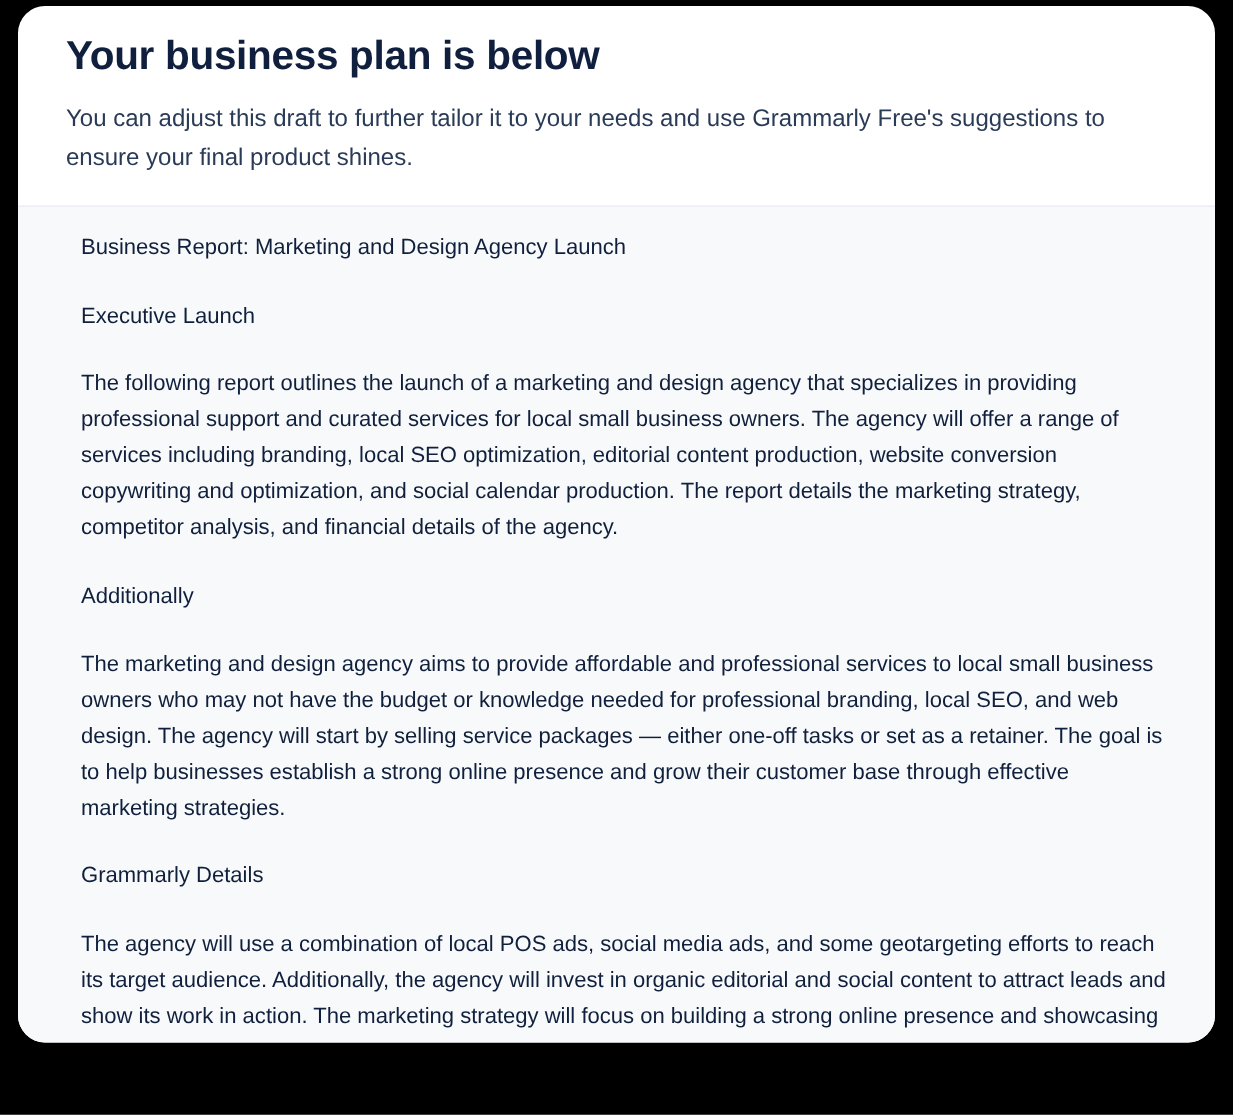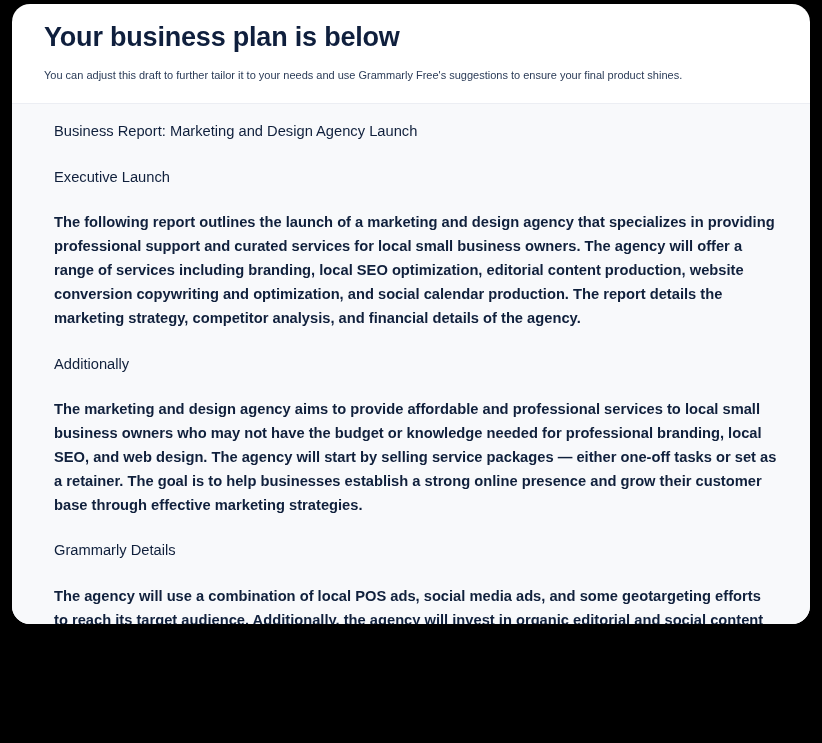--- a/index.html
+++ b/index.html
@@ -9,21 +9,21 @@
     width: 822px;
     height: 743px;
     overflow: hidden;
     font-family: "Liberation Sans", sans-serif;
   }
   #card {
     position: absolute;
     left: 12px;
     top: 4px;
     width: 798px;
-    height: 620px;
+    height: 691px;
     background: #ffffff;
     border-radius: 18px;
     box-sizing: border-box;
     overflow: hidden;
   }
   #card-inner {
     position: absolute;
     left: 0;
     top: 0;
     width: 798px;
@@ -33,21 +33,21 @@
   }
   .title {
     font-size: 27px;
     font-weight: bold;
     color: #0f1f3d;
     letter-spacing: -0.2px;
     margin: 0 0 14px 0;
     line-height: 1.15;
   }
   .subtitle {
-    font-size: 11px;
+    font-size: 16px;
     color: #2a3b57;
     line-height: 1.62;
     margin: 0 0 18px 0;
     max-width: 740px;
   }
   #doc-panel {
     position: relative;
     background: #f8f9fb;
     border-top: 1px solid #eceef3;
     margin: 0 -30px 0 -32px;
@@ -63,21 +63,20 @@
     max-width: 735px;
   }
   .doc-heading {
     margin: 0 0 22px 0;
   }
   .doc-section-title {
     margin: 0 0 22px 0;
   }
   .doc-para {
     margin: 0 0 22px 0;
-    font-weight: bold;
   }
   .doc-last {
     margin: 0;
   }
 </style>
 </head>
 <body>
 
 <div id="card">
   <div id="card-inner">

